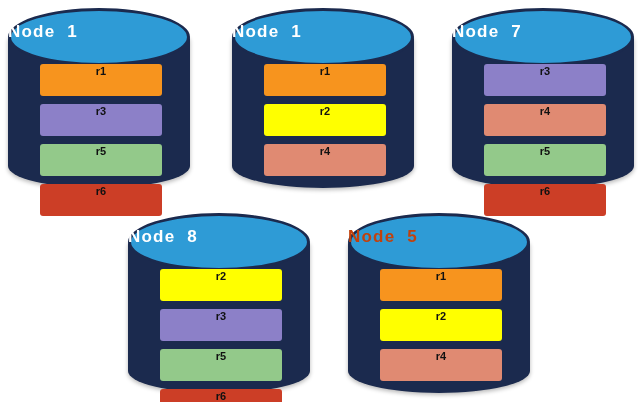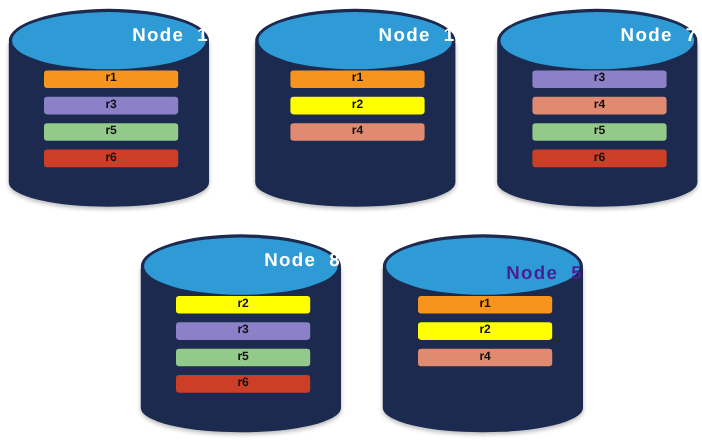--- a/index.html
+++ b/index.html
@@ -52,40 +52,40 @@
     border: 3px solid #1b2a4e;
     box-sizing: border-box;
     border-radius: 50%;
   }
 
   .node-title {
     position: absolute;
     left: 0;
     top: 14px;
     width: 182px;
-    text-align: right;
+    text-align: left;
     color: #ffffff;
     font-size: 17px;
     font-weight: bold;
     letter-spacing: 1.2px;
     white-space: pre;
     z-index: 3;
   }
 
   
   .rows {
     position: absolute;
     left: 32px;
     top: 56px;
     width: 122px;
     z-index: 2;
   }
   .row-bar {
     position: relative;
-    height: 16px;
+    height: 32px;
     margin-bottom: 8px;
     border-radius: 3px;
     text-align: center;
     line-height: 15px;
     font-size: 11px;
     font-weight: bold;
     color: #111111;
   }
   .row-bar:last-child { margin-bottom: 0; }
 
@@ -144,21 +144,21 @@
         <div class="row-bar" style="background: rgb(255, 255, 0);">r2</div>
         <div class="row-bar" style="background: rgb(140, 128, 200);">r3</div>
         <div class="row-bar" style="background: rgb(147, 201, 138);">r5</div>
         <div class="row-bar" style="background: rgb(204, 62, 38);">r6</div>
       </div>
   </div>
 
   <div class="node node-n5">
     <div class="node-body" style="background: rgb(27, 42, 78);"></div>
     <div class="node-top" style="background: rgb(46, 155, 214); border-color: rgb(27, 42, 78);"></div>
-    <div class="node-title" style="color: #4c1d95; margin-top: 12px;">Node  5</div>
+    <div class="node-title" style="color: #c2410c;">Node  5</div>
     <div class="rows">
         <div class="row-bar" style="background: rgb(247, 148, 30);">r1</div>
         <div class="row-bar" style="background: rgb(255, 255, 0);">r2</div>
         <div class="row-bar" style="background: rgb(224, 138, 114);">r4</div>
       </div>
   </div>
 
 </div>
 
 </body></html>

